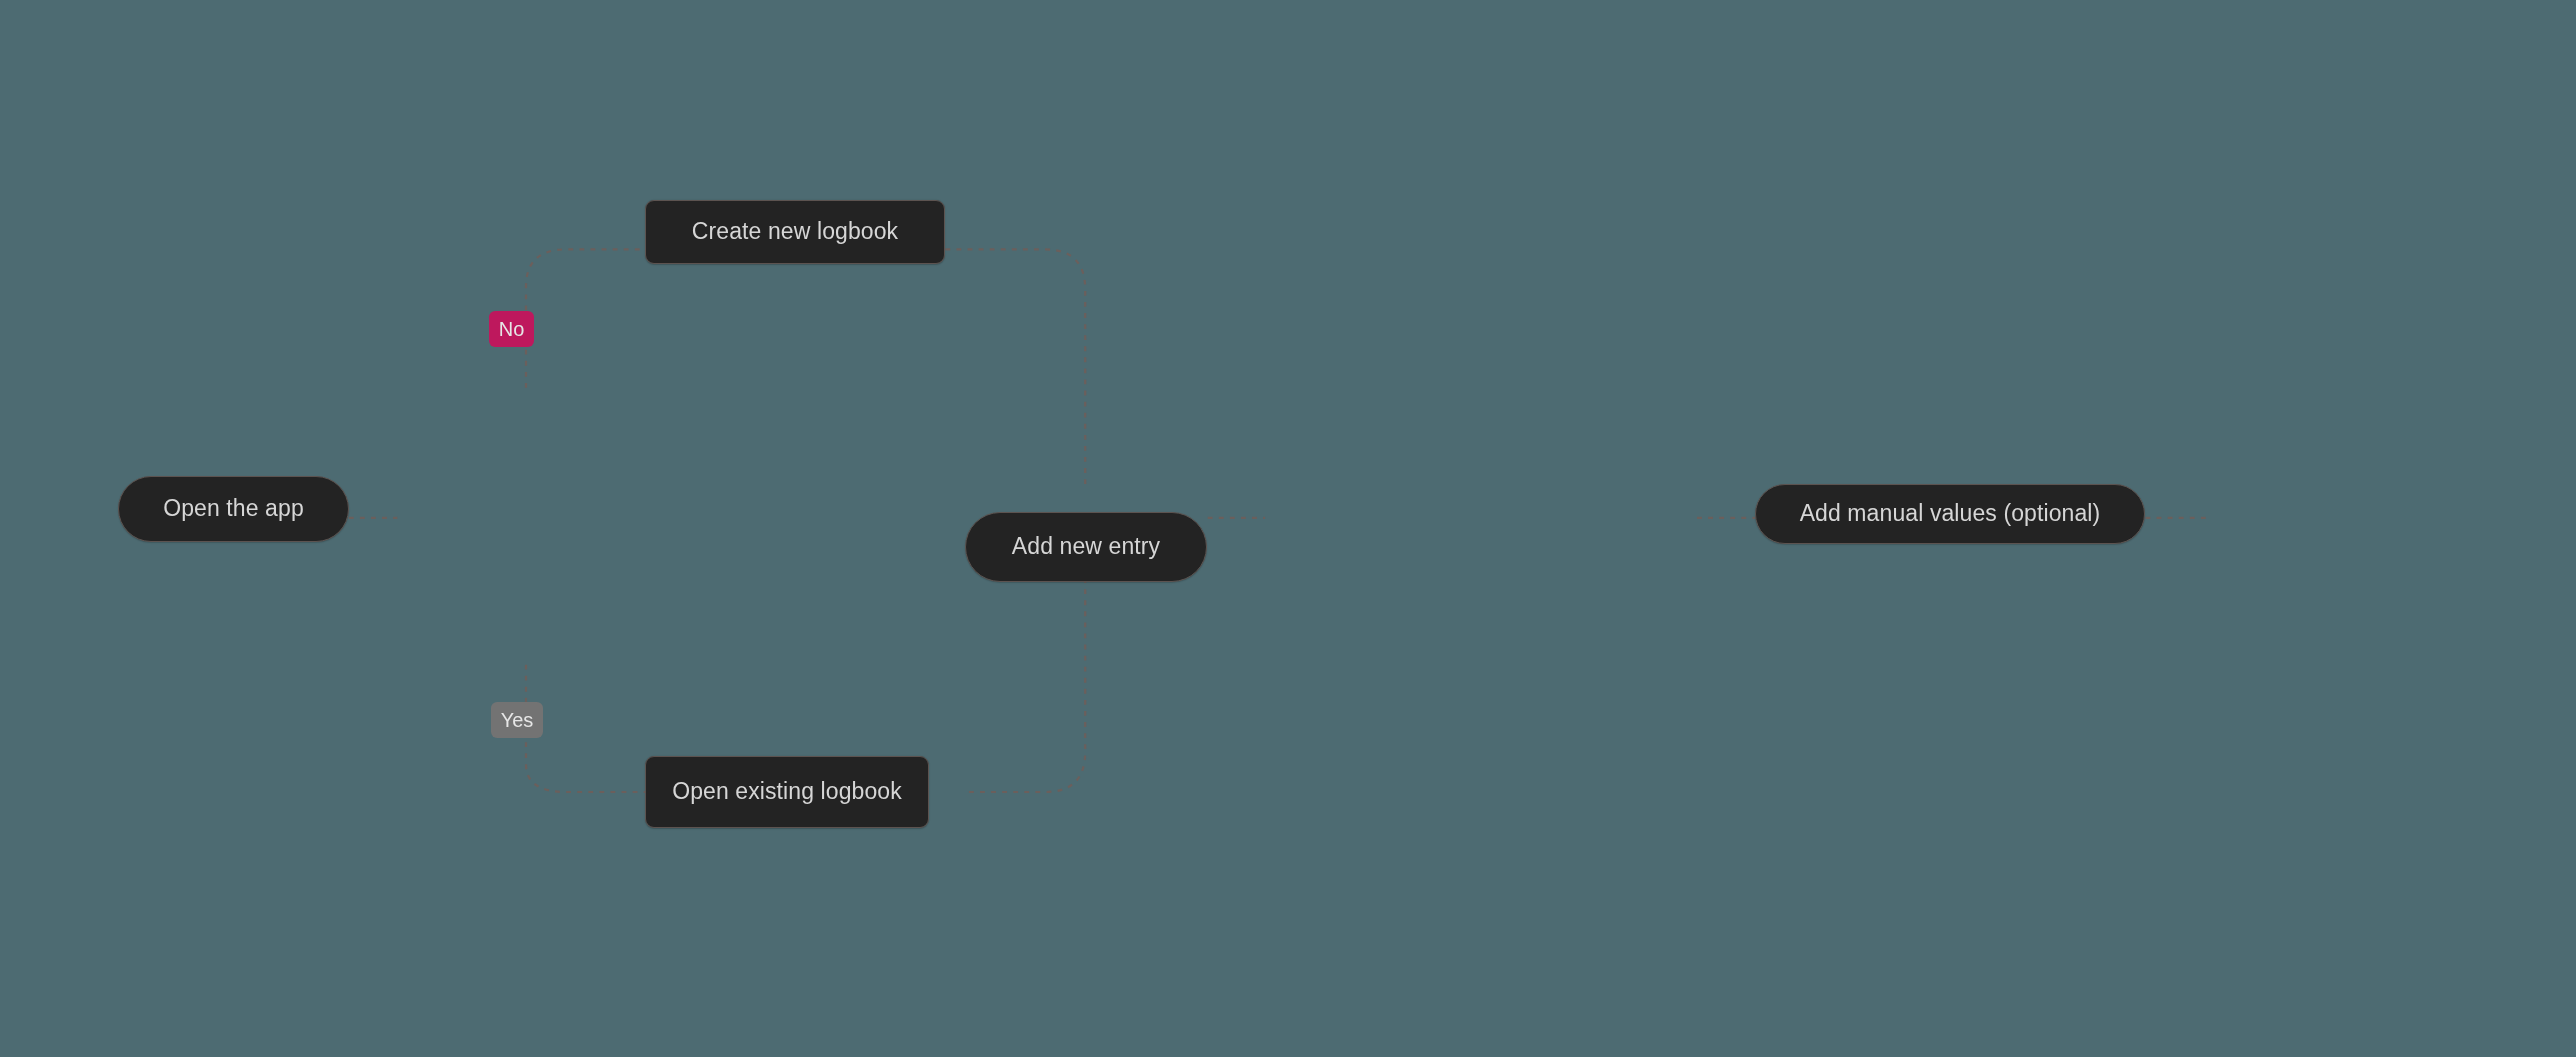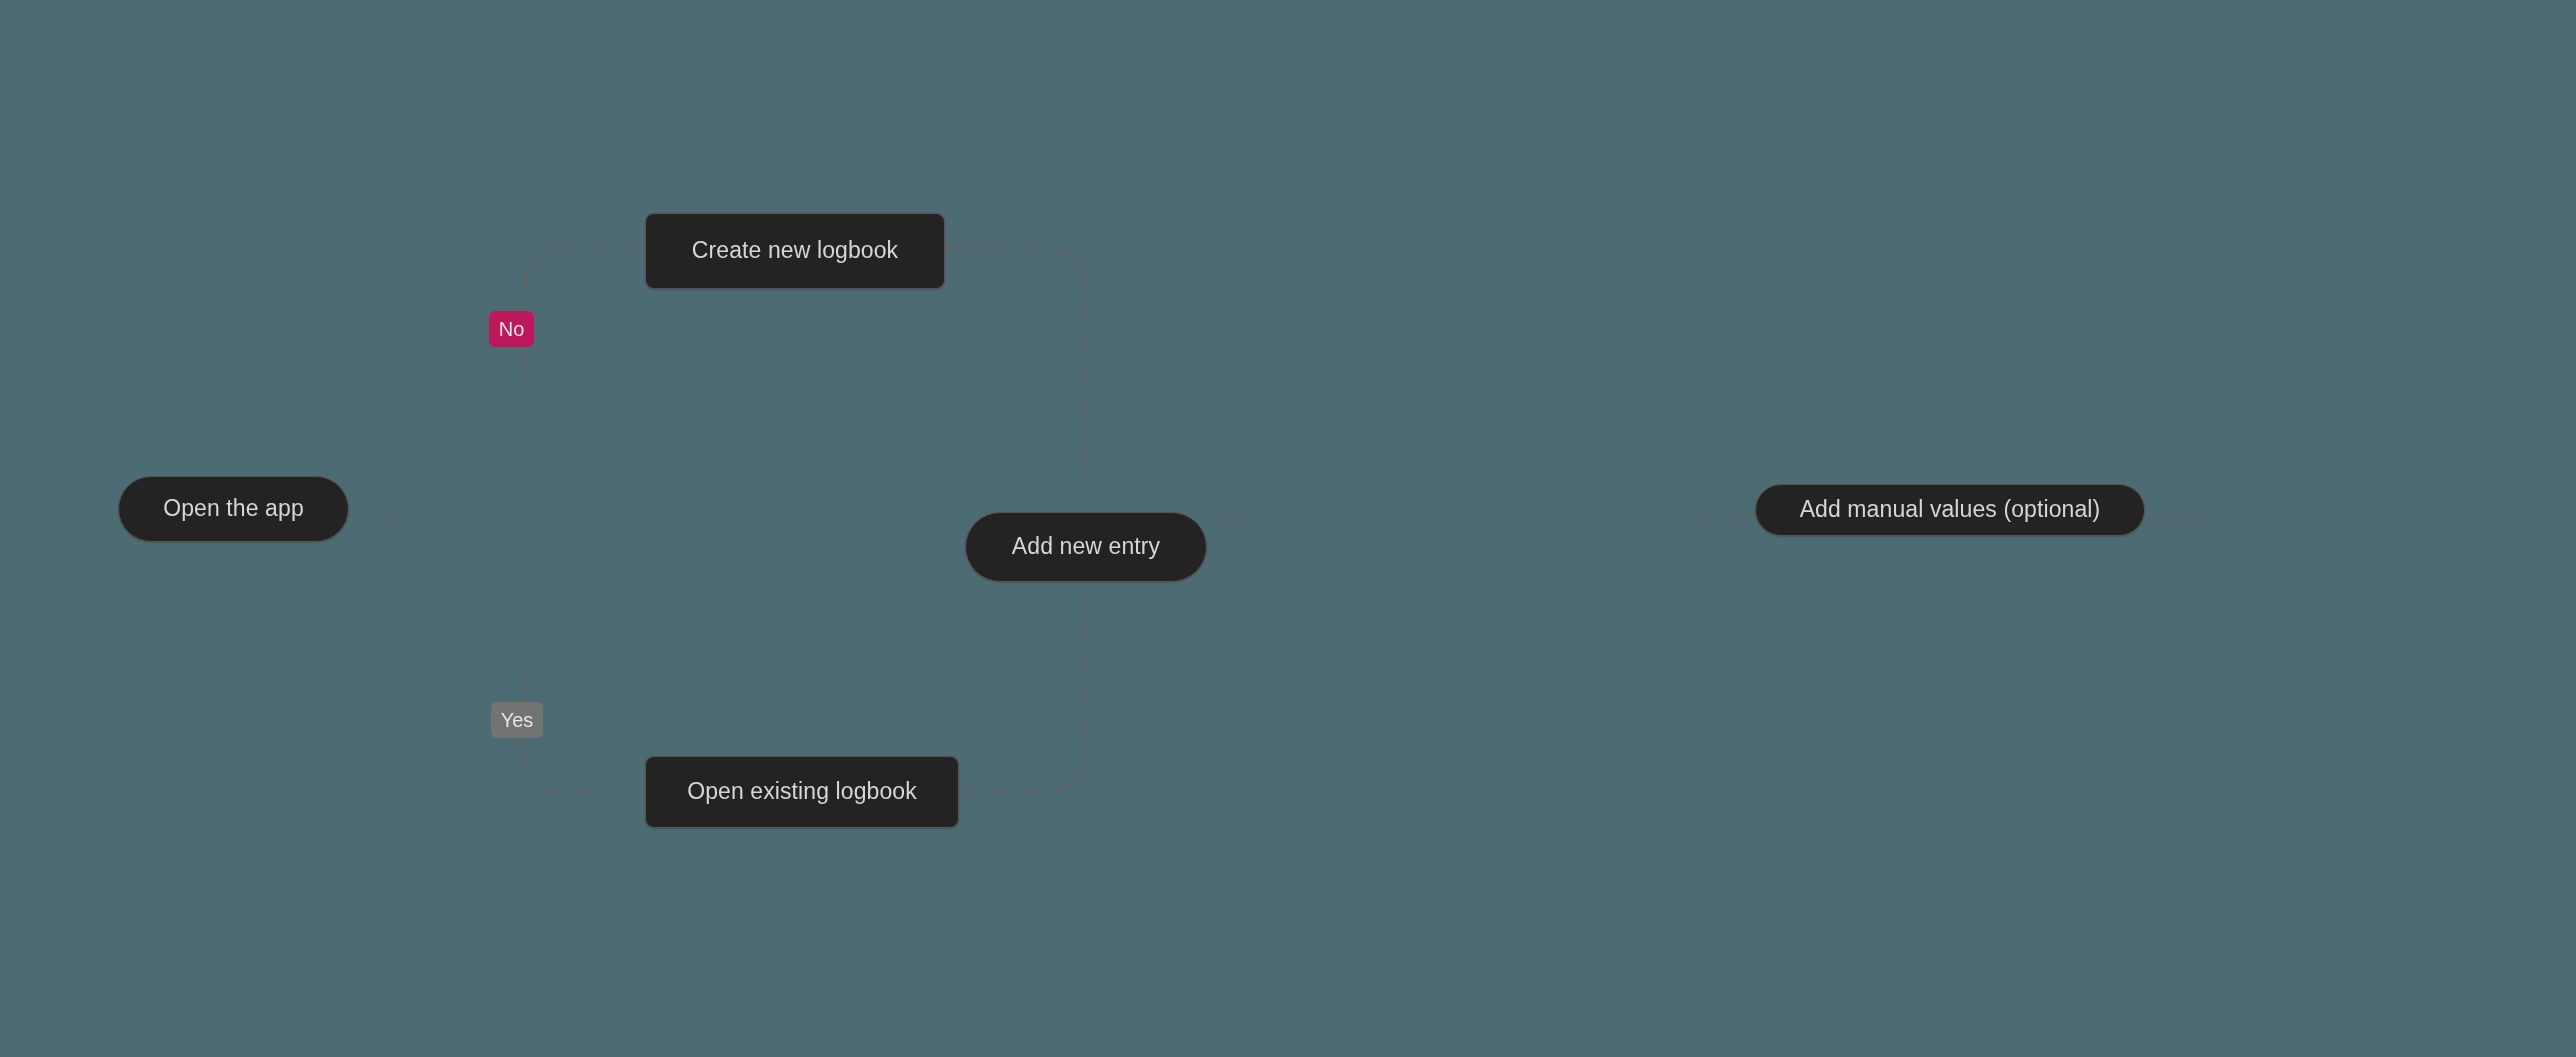--- a/index.html
+++ b/index.html
@@ -73,34 +73,34 @@
       <path d="M 2452 748 L 2536 748"></path>
       <path d="M 3100 748 L 3192 748"></path>
     </g>
   </svg>
 
   <div class="node pill" style="left:118px;top:476px;width:231px;height:66px;">
     <span>Open the app</span>
   </div>
 
 
-  <div class="node rect" style="left:645px;top:213px;width:300px;height:76px;">
+  <div class="node rect" style="left:645px;top:200px;width:300px;height:64px;">
     <span>Create new logbook</span>
   </div>
 
-  <div class="node rect" style="left:645px;top:756px;width:314px;height:72px;">
+  <div class="node rect" style="left:645px;top:756px;width:284px;height:72px;">
     <span>Open existing logbook</span>
   </div>
 
   <div class="node pill" style="left:965px;top:512px;width:242px;height:70px;">
     <span>Add new entry</span>
   </div>
 
 
-  <div class="node pill" style="left:1755px;top:484px;width:390px;height:52px;">
+  <div class="node pill" style="left:1755px;top:484px;width:390px;height:60px;">
     <span>Add manual values (optional)</span>
   </div>
 
 
   <div class="badge no" style="left:489px;top:311px;">
     <span>No</span>
   </div>
 
   <div class="badge yes" style="left:491px;top:702px;">
     <span>Yes</span>

